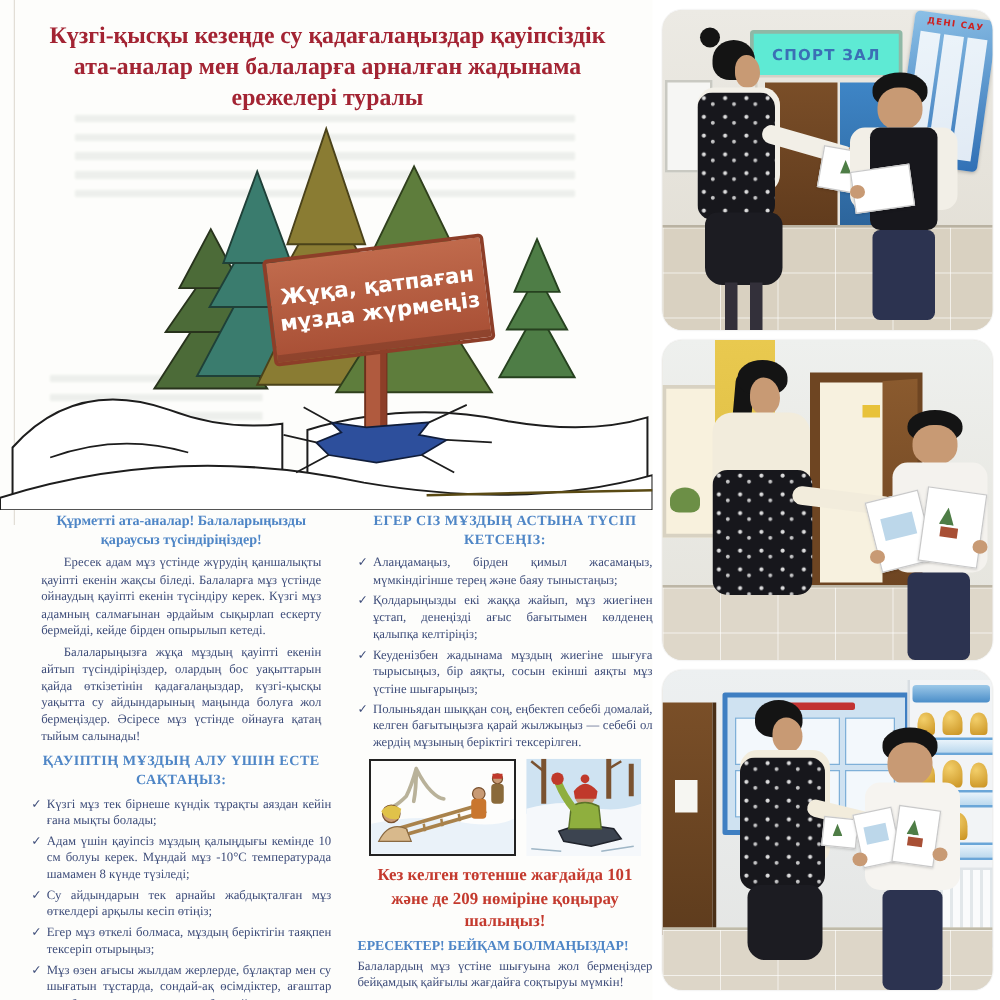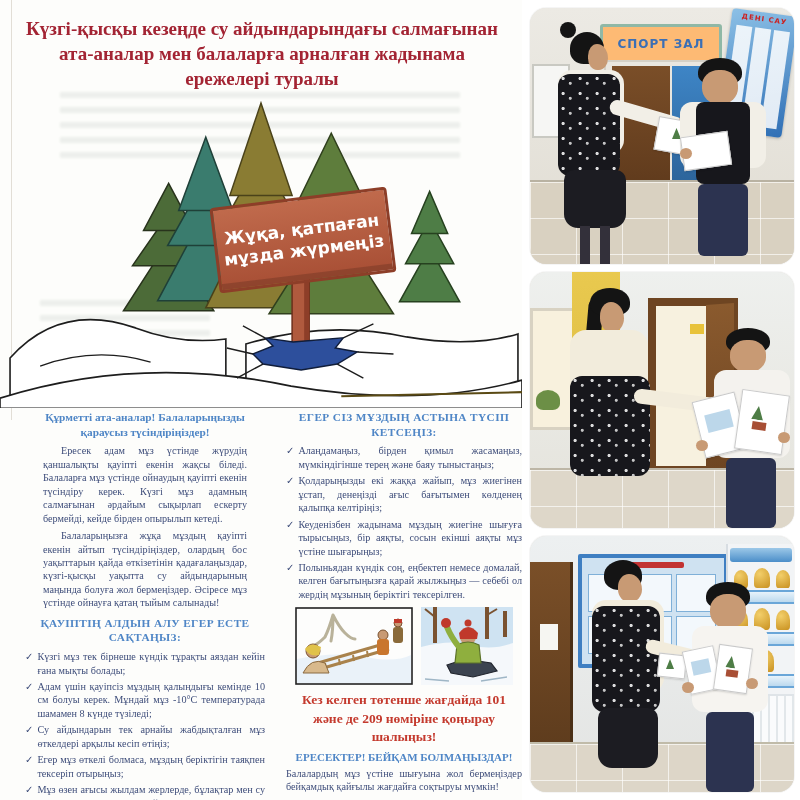--- a/index.html
+++ b/index.html
@@ -25,47 +25,47 @@
              display:flex;flex-direction:column;align-items:center;justify-content:center;
              font-family:"DejaVu Sans", sans-serif;font-weight:bold;color:#ffffff;
              font-size:17px;line-height:1.25;text-align:center;}
 
   .columns{position:absolute;left:0;top:404px;width:522px;color:#3e4d7a;}
   .col{position:absolute;top:0;font-size:10.2px;line-height:1.32;text-align:justify;}
   .col-left{left:25px;width:240px;}
   .col-right{left:286px;width:236px;}
   .blue-h{color:#4f86c6;font-weight:bold;text-align:center;font-size:11.3px;line-height:1.3;margin:6px 0 5px;}
   .caps{letter-spacing:.4px;}
-  .para{margin:0 18px 4px;text-indent:18px;}
+  .para{margin:0 8px 4px;text-indent:18px;}
   .bullet{display:flex;gap:4px;margin:0 0 3px;}
   .bullet .check{flex:0 0 auto;font-family:"DejaVu Sans", sans-serif;font-size:10px;}
   .cartoons{display:flex;gap:8px;justify-content:center;align-items:flex-start;margin:6px 0 4px;}
   .emergency{color:#c43a2e;font-weight:bold;text-align:center;font-size:13.5px;line-height:1.35;margin:6px 4px 4px;}
-  .adults-h{color:#4f86c6;font-weight:bold;text-align:center;font-size:11px;margin:4px 0 2px;}
+  .adults-h{color:#4f86c6;font-weight:bold;text-align:left;font-size:11px;margin:4px 0 2px;}
   .closing{margin:0;font-size:10.2px;}
 
   
   .photos{position:absolute;left:530px;top:0;width:266px;height:800px;}
   .photo{position:absolute;left:0;width:264px;height:256px;border-radius:16px;overflow:hidden;
          background:#e6e2da;box-shadow:0 0 0 1px rgba(0,0,0,.04);}
   .photo1{top:8px;}  .photo2{top:272px;}  .photo3{top:536px;}
   .abs{position:absolute;}
   .floor{background-color:#d9d1c1;
          background-image:linear-gradient(rgba(255,255,255,.65) 1px, transparent 1px),
                           linear-gradient(90deg, rgba(255,255,255,.65) 1px, transparent 1px);
          background-size:46px 36px;}
   .vest{background-color:#17171c;
         background-image:radial-gradient(circle at 30% 30%, rgba(255,255,255,.85) 1.2px, transparent 2px),
                          radial-gradient(circle at 72% 62%, rgba(255,255,255,.75) 1.1px, transparent 1.9px);
         background-size:17px 15px;}
   .skin{background:#c89a74;}
   .hair{background:#141414;}
   .shirt{background:#f2efe7;}
   .leaflet{background:#ffffff;border:1px solid #c9c9c9;box-shadow:0 1px 2px rgba(0,0,0,.15);}
-  .sport-sign{background:#fdba74;border:3px solid #8fb8a6;border-radius:3px;
+  .sport-sign{background:#5eead4;border:3px solid #8fb8a6;border-radius:3px;
               display:flex;align-items:center;justify-content:center;
               font-family:"DejaVu Sans", sans-serif;font-weight:bold;color:#3b6fb5;
               font-size:12px;letter-spacing:1px;}
   .poster{background:linear-gradient(160deg,#8cc0e6,#2f6fb5);border-radius:4px;
           box-shadow:0 1px 3px rgba(0,0,0,.25);}
   .poster .ttl{position:absolute;left:0;top:3px;width:100%;text-align:center;
                font-family:"DejaVu Sans", sans-serif;font-weight:bold;color:#c22;font-size:7px;letter-spacing:1px;}
   .aio{position:absolute;width:100%;text-align:center;color:#f5f5f5;
        font-family:"DejaVu Sans", sans-serif;font-size:8px;letter-spacing:.5px;}
   .board3{border:4px solid #3f7fc2;background:#cfe2f1;border-radius:2px;}
@@ -76,21 +76,21 @@
 </style>
 </head>
 <body>
 
 <div class="collage">
 
   <section class="doc">
     <div class="doc-edge"></div>
 
     <header class="doc-title">
-      <div>Күзгі-қысқы кезеңде су айдындарындағы  салмағынан</div>
+      <div>Күзгі-қысқы кезеңде су қадағалаңыздар  қауіпсіздік</div>
       <div>ата-аналар мен балаларға арналған жадынама</div>
       <div>ережелері туралы</div>
     </header>
 
     <div class="bleed bleed1"></div>
     <div class="bleed bleed2"></div>
 
     <div class="illustration">
       <svg viewBox="0 0 520 312">
 
@@ -141,21 +141,21 @@
         <div>мұзда жүрмеңіз</div>
       </div>
     </div>
 
     <div class="columns">
 
       <div class="col col-left">
         <h3 class="blue-h">Құрметті ата-аналар! Балаларыңызды қараусыз түсіндіріңіздер!</h3>
         <p class="para">Ересек адам мұз үстінде жүрудің қаншалықты қауіпті екенін жақсы біледі. Балаларға мұз үстінде ойнаудың қауіпті екенін түсіндіру керек. Күзгі мұз адамның салмағынан әрдайым сықырлап ескерту бермейді, кейде бірден опырылып кетеді.</p>
         <p class="para">Балаларыңызға жұқа мұздың қауіпті екенін айтып түсіндіріңіздер, олардың бос уақыттарын қайда өткізетінін қадағалаңыздар, күзгі-қысқы уақытта су айдындарының маңында болуға жол бермеңіздер. Әсіресе мұз үстінде ойнауға қатаң тыйым салынады!</p>
-        <h4 class="blue-h caps">ҚАУІПТІҢ АЛДЫН АЛУ ЕГЕР ЕСТЕ САҚТАҢЫЗ:</h4>
+        <h4 class="blue-h caps">ҚАУІПТІҢ МҰЗДЫҢ АЛУ ҮШІН ЕСТЕ САҚТАҢЫЗ:</h4>
         <div class="bullet">
           <span class="check">✓</span>
           <span>Күзгі мұз тек бірнеше күндік тұрақты аяздан кейін ғана мықты болады;</span>
         </div>
         <div class="bullet">
           <span class="check">✓</span>
           <span>Адам үшін қауіпсіз мұздың қалыңдығы кемінде 10 см болуы керек. Мұндай мұз -10°С температурада шамамен 8 күнде түзіледі;</span>
         </div>
         <div class="bullet">
           <span class="check">✓</span>
@@ -184,21 +184,21 @@
         <div class="bullet">
           <span class="check">✓</span>
           <span>Қолдарыңызды екі жаққа жайып, мұз жиегінен ұстап, денеңізді ағыс бағытымен көлденең қалыпқа келтіріңіз;</span>
         </div>
         <div class="bullet">
           <span class="check">✓</span>
           <span>Кеуденізбен жадынама мұздың жиегіне шығуға тырысыңыз, бір аяқты, сосын екінші аяқты мұз үстіне шығарыңыз;</span>
         </div>
         <div class="bullet">
           <span class="check">✓</span>
-          <span>Полыньядан күндік соң, еңбектеп немесе домалай, келген бағытыңызға қарай жылжыңыз — себебі ол жердің мұзының беріктігі тексерілген.</span>
+          <span>Полыньядан шыққан соң, еңбектеп себебі домалай, келген бағытыңызға қарай жылжыңыз — себебі ол жердің мұзының беріктігі тексерілген.</span>
         </div>
 
         <div class="cartoons">
           <svg width="118" height="78" viewBox="0 0 118 78">
             <rect x="1" y="1" width="116" height="76" fill="#fdfdfc" stroke="#222" stroke-width="1.6"></rect>
             <path d="M2,52 Q40,44 70,50 T116,48 L116,76 L2,76 Z" fill="#eaf2f9"></path>
             <path d="M38,8 Q34,22 30,30 M38,8 Q44,20 50,26 M38,8 Q38,24 36,34 M30,30 Q24,36 20,38 M50,26 Q56,32 60,32" fill="none" stroke="#b9b29a" stroke-width="3" stroke-linecap="round"></path>
             <line x1="16" y1="58" x2="92" y2="36" stroke="#a9824b" stroke-width="3"></line>
             <line x1="18" y1="64" x2="94" y2="42" stroke="#a9824b" stroke-width="3"></line>
             <g stroke="#a9824b" stroke-width="2">

